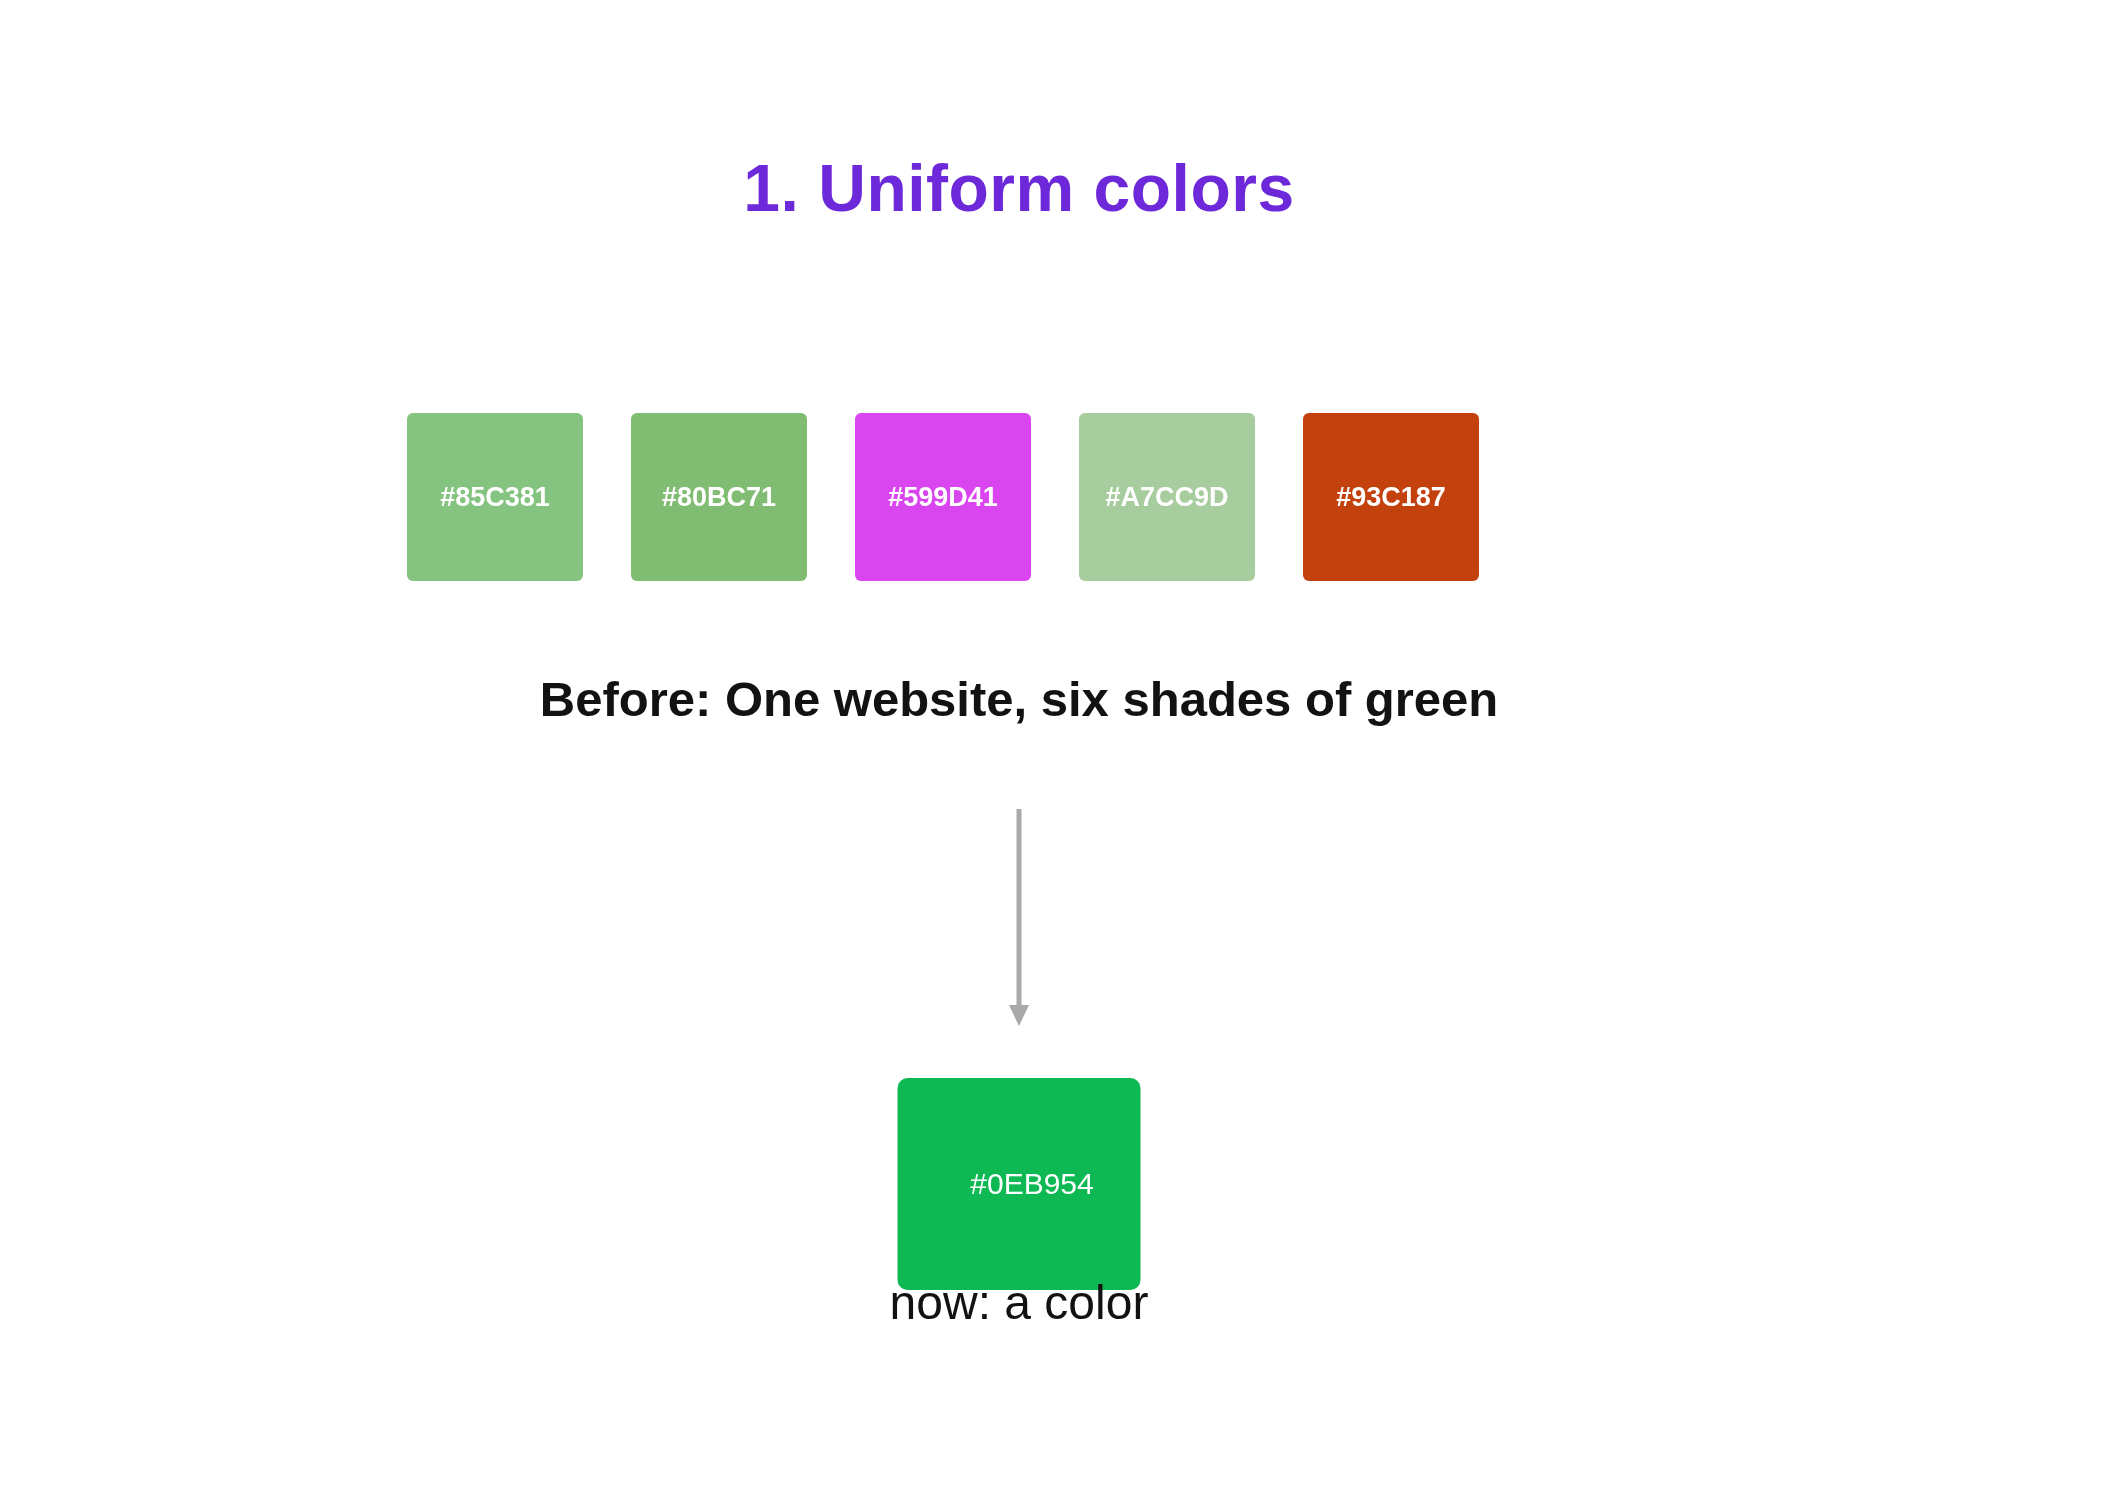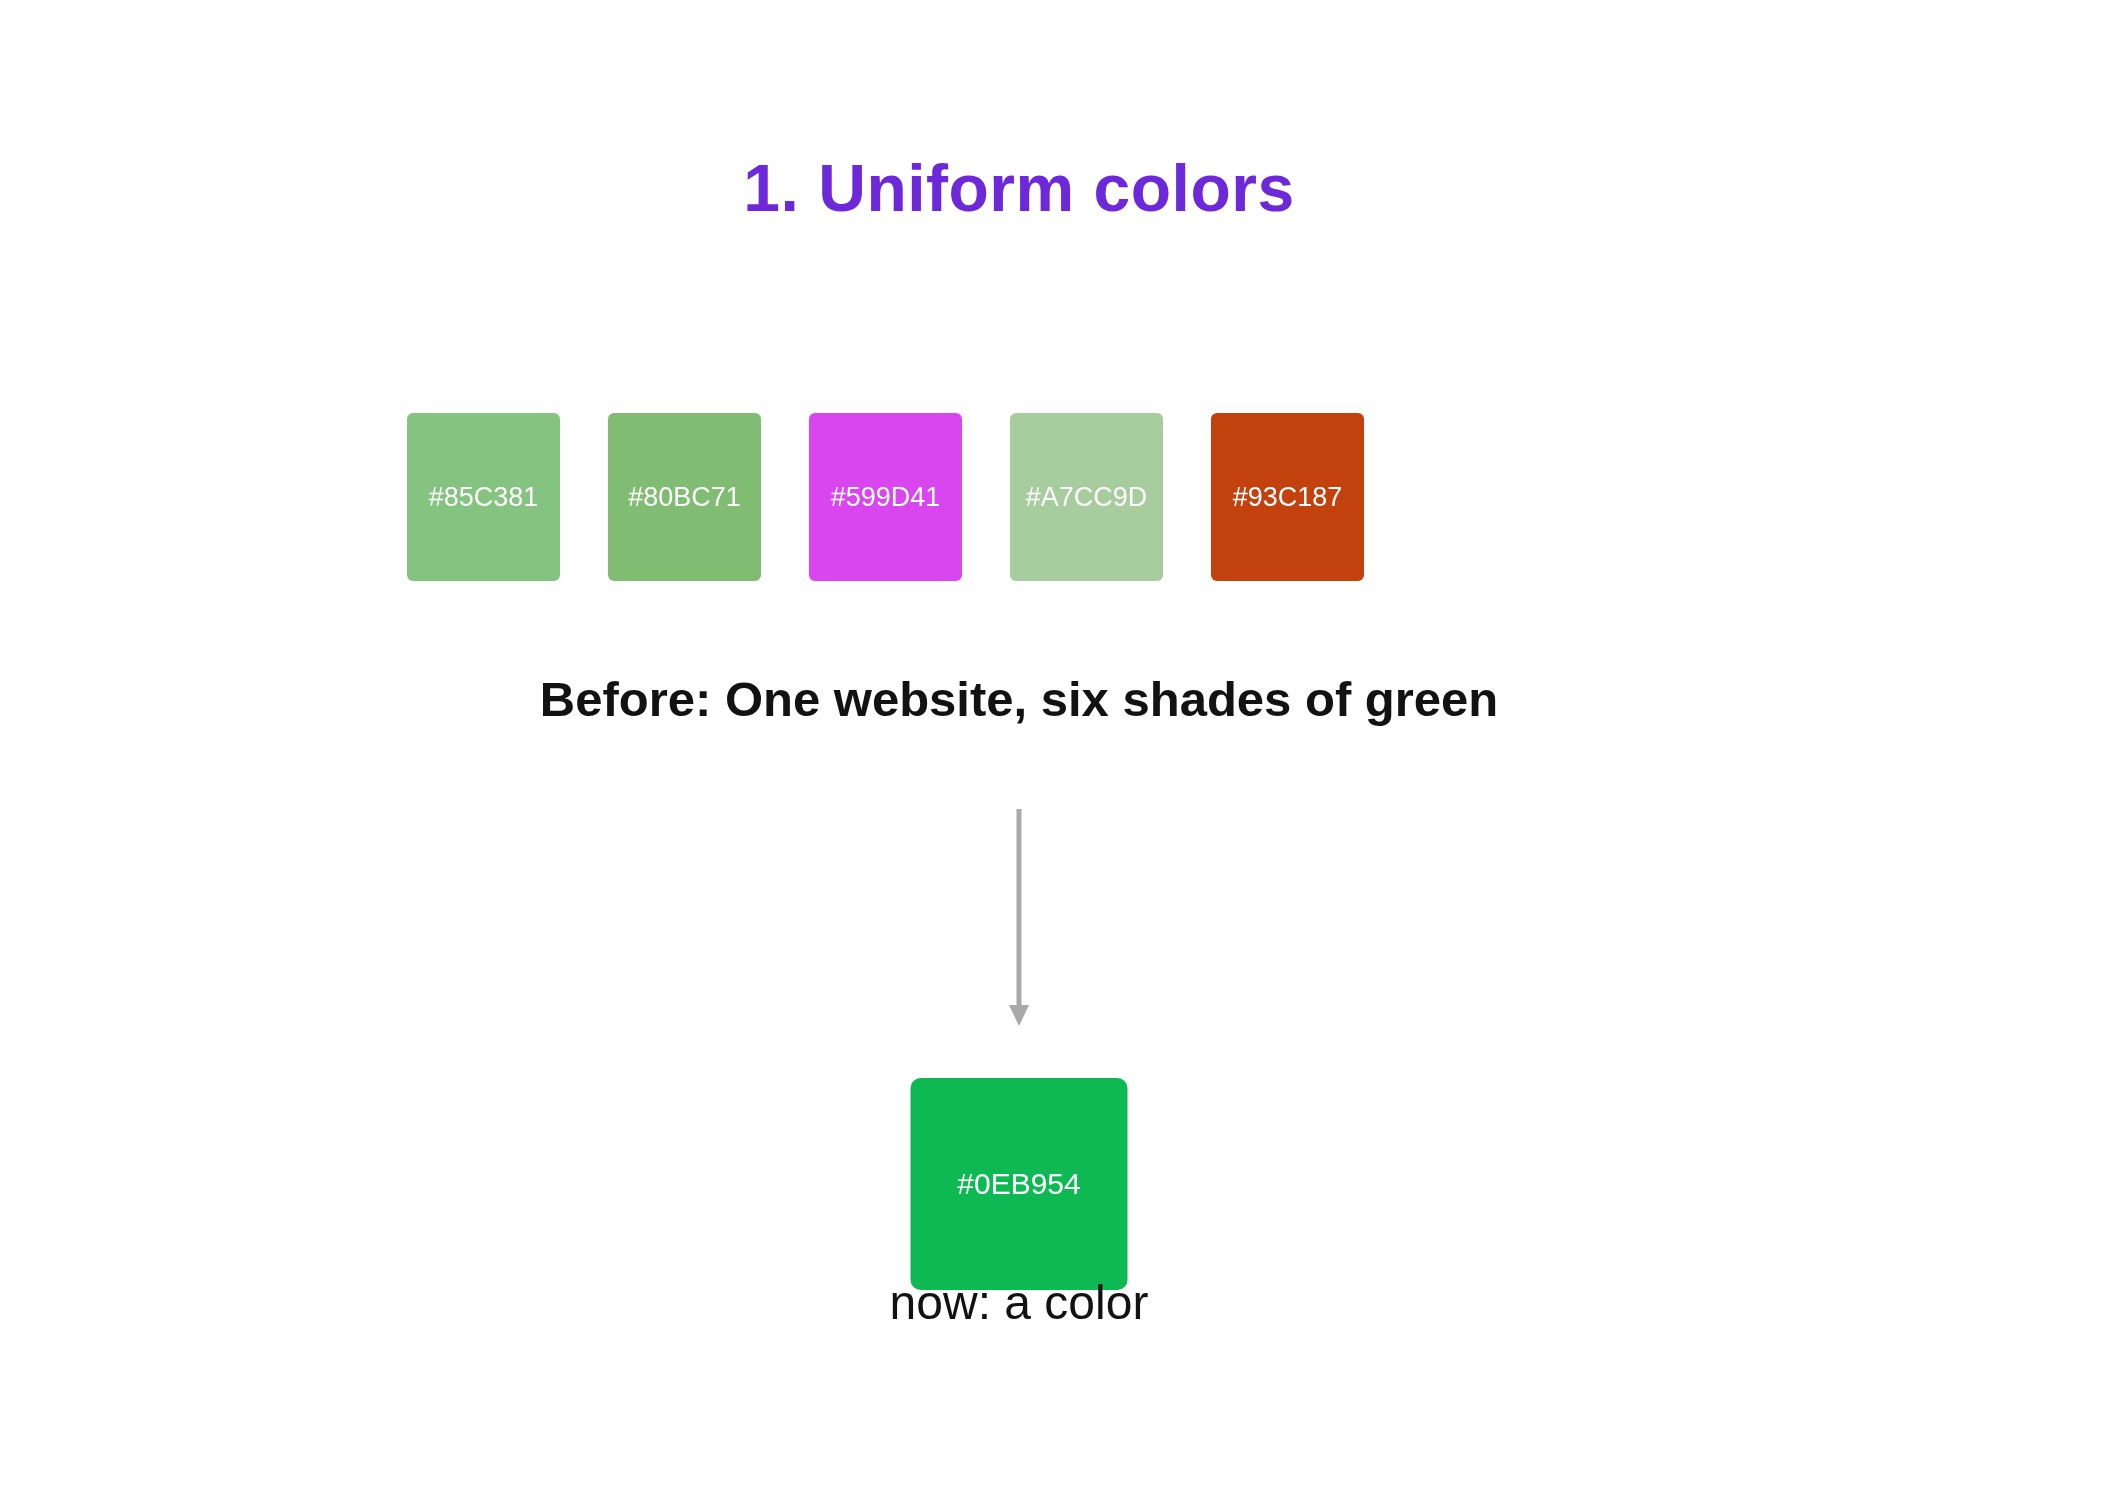--- a/index.html
+++ b/index.html
@@ -31,26 +31,27 @@
     letter-spacing: 0.5px;
   }
   .swatch-row {
     position: absolute;
     left: 407px;
     top: 413px;
     display: flex;
     gap: 48px;
   }
   .swatch {
-    width: 153px;
+    width: 176px;
     height: 168px;
     border-radius: 6px;
     display: flex;
     align-items: center;
     justify-content: center;
+    font-weight: bold;
   }
   .swatch-label {
     font-size: 27px;
     line-height: 1;
   }
   .caption-before {
     top: 675px;
     margin: 0;
     font-size: 49px;
     font-weight: bold;
@@ -61,20 +62,21 @@
     line-height: 0;
   }
   .big-swatch {
     top: 1078px;
     width: 217px;
     height: 212px;
     border-radius: 10px;
     display: flex;
     align-items: center;
     justify-content: center;
+    padding-left: 26px;
   }
   .big-swatch .swatch-label {
     font-size: 30px;
   }
   .caption-now {
     top: 1279px;
     margin: 0;
     font-size: 48px;
     font-weight: normal;
     line-height: 1;

